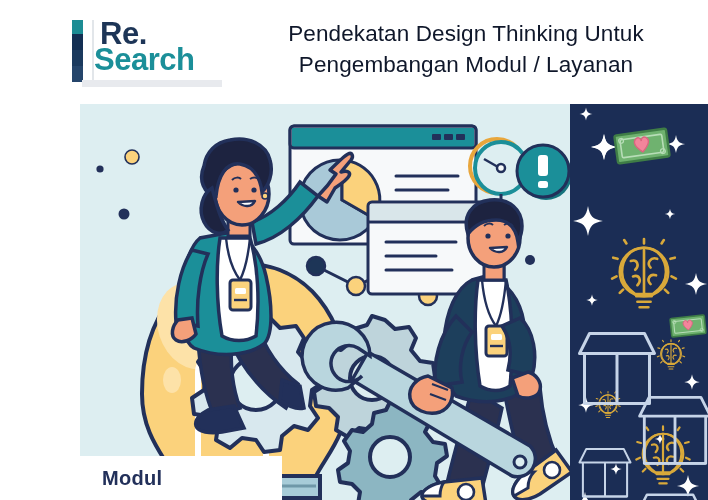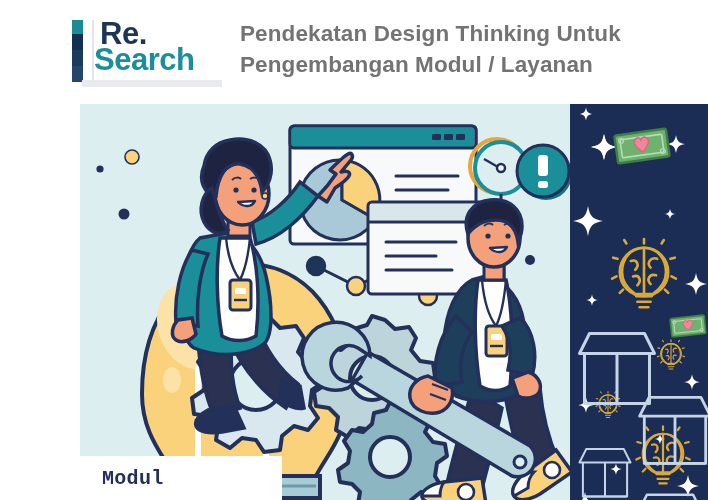--- a/index.html
+++ b/index.html
@@ -18,34 +18,34 @@
   .lb4{height:26%;background:#25456b;}
   .logo-rule{position:absolute;left:20px;top:4px;width:2px;height:62px;background:#e2e6ea;}
   .logo-words{position:absolute;left:28px;top:0px;width:132px;height:72px;}
   .logo-re{position:absolute;left:0;top:2px;font-size:31px;font-weight:bold;
            color:#1d3557;letter-spacing:-.5px;line-height:1;}
   .logo-search{position:absolute;left:-6px;top:28px;font-size:31px;font-weight:bold;
            color:#1b8f99;letter-spacing:-.5px;line-height:1;}
   .logo-shadow{position:absolute;left:10px;top:64px;width:140px;height:7px;
            background:#e8eaee;}
 
-  #title{position:absolute;left:240px;top:18px;width:452px;
-         color:#737373;font-size:22.5px;font-weight:bold;line-height:1.38;
+  #title{position:absolute;left:240px;top:18px;width:452px;text-align:center;
+         color:#0f172a;font-size:22.5px;font-weight:normal;line-height:1.38;
          letter-spacing:.1px;}
 
   
   #panel{position:absolute;left:80px;top:104px;width:628px;height:396px;
          background:#dff0f2;overflow:hidden;}
   #scene{position:absolute;left:0;top:0;width:490px;height:396px;
          background:#ddeef1;overflow:hidden;}
   #darkpanel{position:absolute;left:490px;top:0;width:138px;height:396px;
          background:#1b2d55;overflow:hidden;}
 
   #modulband{position:absolute;left:0px;top:352px;width:202px;height:44px;
-         background:#ffffff;font-family:Liberation Mono, monospace;}
+         background:#ffffff;}
   #modul{position:absolute;left:22px;top:11px;font-size:20px;font-weight:bold;
          color:#22305a;letter-spacing:.3px;}
 
   .abs{position:absolute;}
   svg{display:block;overflow:visible;}
 </style>
 </head>
 <body>
 
 <div id="root">

